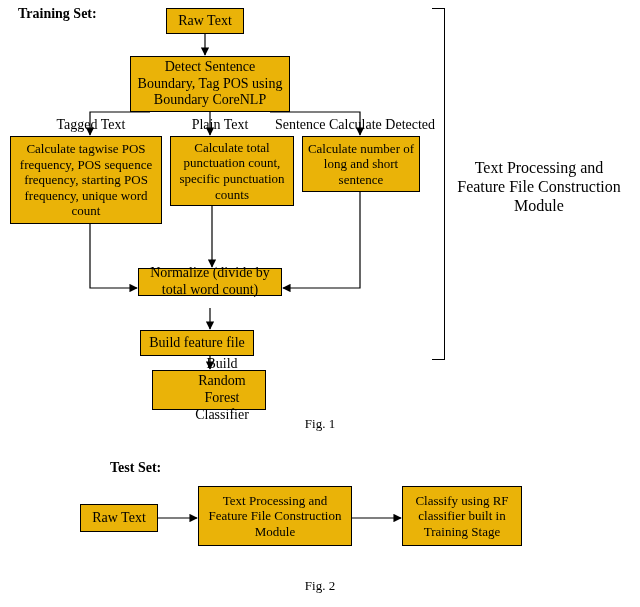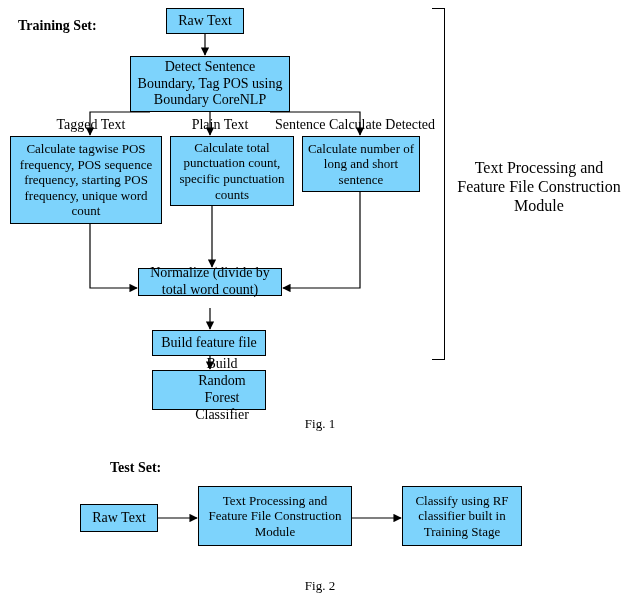--- a/index.html
+++ b/index.html
@@ -12,21 +12,21 @@
     width: 640px;
   }
   .canvas {
     position: relative;
     width: 640px;
     height: 607px;
   }
   .box {
     position: absolute;
     border: 1px solid #000;
-    background: #7dd3fc;
+    background: #eab308;
     text-align: center;
     display: flex;
     align-items: center;
     justify-content: center;
     line-height: 1.2;
     padding: 2px 4px;
     box-sizing: border-box;
   }
   .label {
     position: absolute;
@@ -54,21 +54,21 @@
     width: 100%;
     text-align: center;
     font-size: 13px;
   }
 </style>
 </head>
 <body>
 
 <div class="canvas">
 
-  <div class="label bold" style="left:18px; top:18px;text-align:right;">Training Set:</div>
+  <div class="label bold" style="left:18px; top:6px;text-align:right;">Training Set:</div>
 
   <div class="box" style="left:166px; top:8px; width:78px; height:26px;">
     <span>Raw Text</span>
   </div>
 
   <div class="box" style="left:130px; top:56px; width:160px; height:56px;">
     <span>Detect Sentence Boundary, Tag POS using Boundary CoreNLP</span>
   </div>
 
   <div class="label" style="left:46px; top:117px; width:90px;">Tagged Text</div>
@@ -86,21 +86,21 @@
   </div>
 
   <div class="box" style="left:302px; top:136px; width:118px; height:56px; font-size:13px;">
     <span>Calculate number of long and short sentence</span>
   </div>
 
   <div class="box" style="left:138px; top:268px; width:144px; height:28px;">
     <span>Normalize (divide by total word count)</span>
   </div>
 
-  <div class="box" style="left:152px; top:330px; width:114px; height:26px;">
+  <div class="box" style="left:140px; top:330px; width:114px; height:26px;">
     <span>Build feature file</span>
   </div>
 
   <div class="box" style="left:152px; top:370px; width:114px; height:40px;padding-left:30px;">
     <span>Build Random Forest Classifier</span>
   </div>
 
   <div class="bracket" style="left:432px; top:8px; height:350px;"></div>
   <div class="label" style="left:454px; top:158px; width:170px; font-size:16px;">Text Processing and Feature File Construction Module</div>
 

